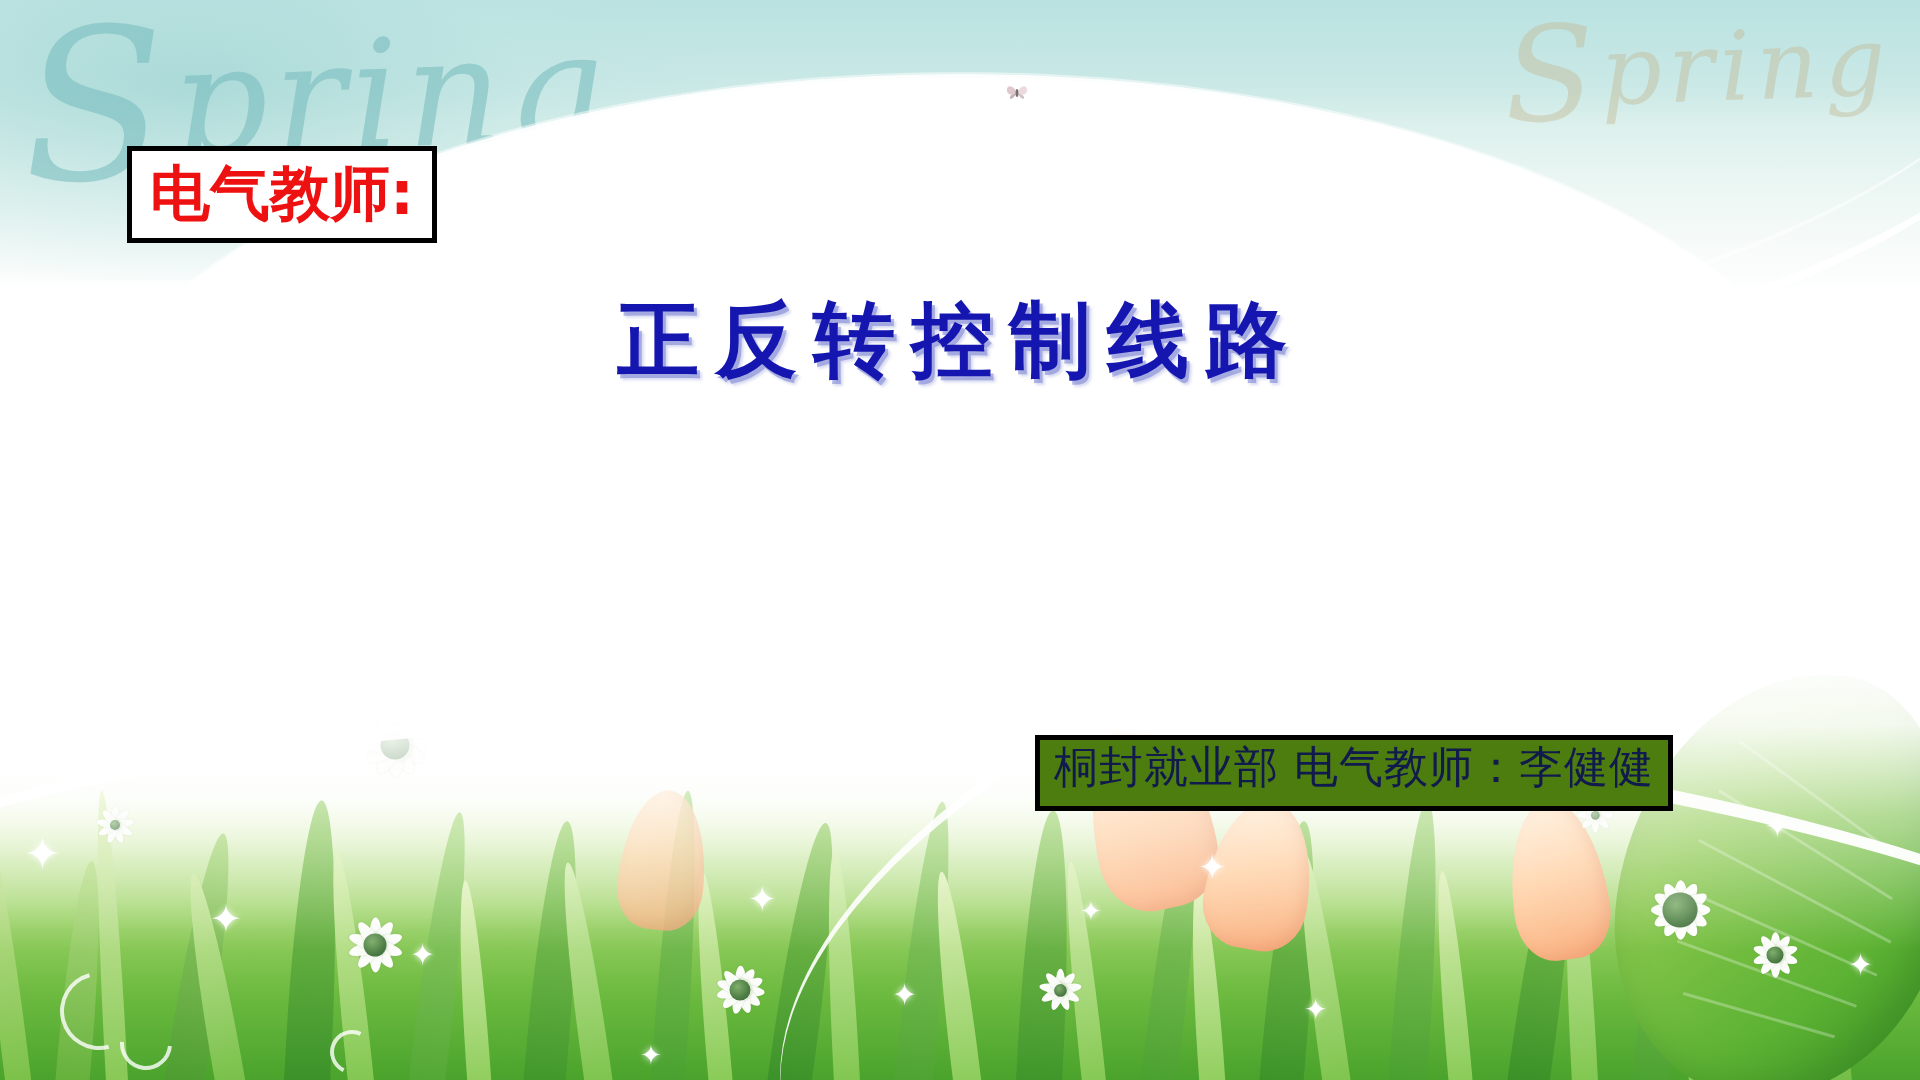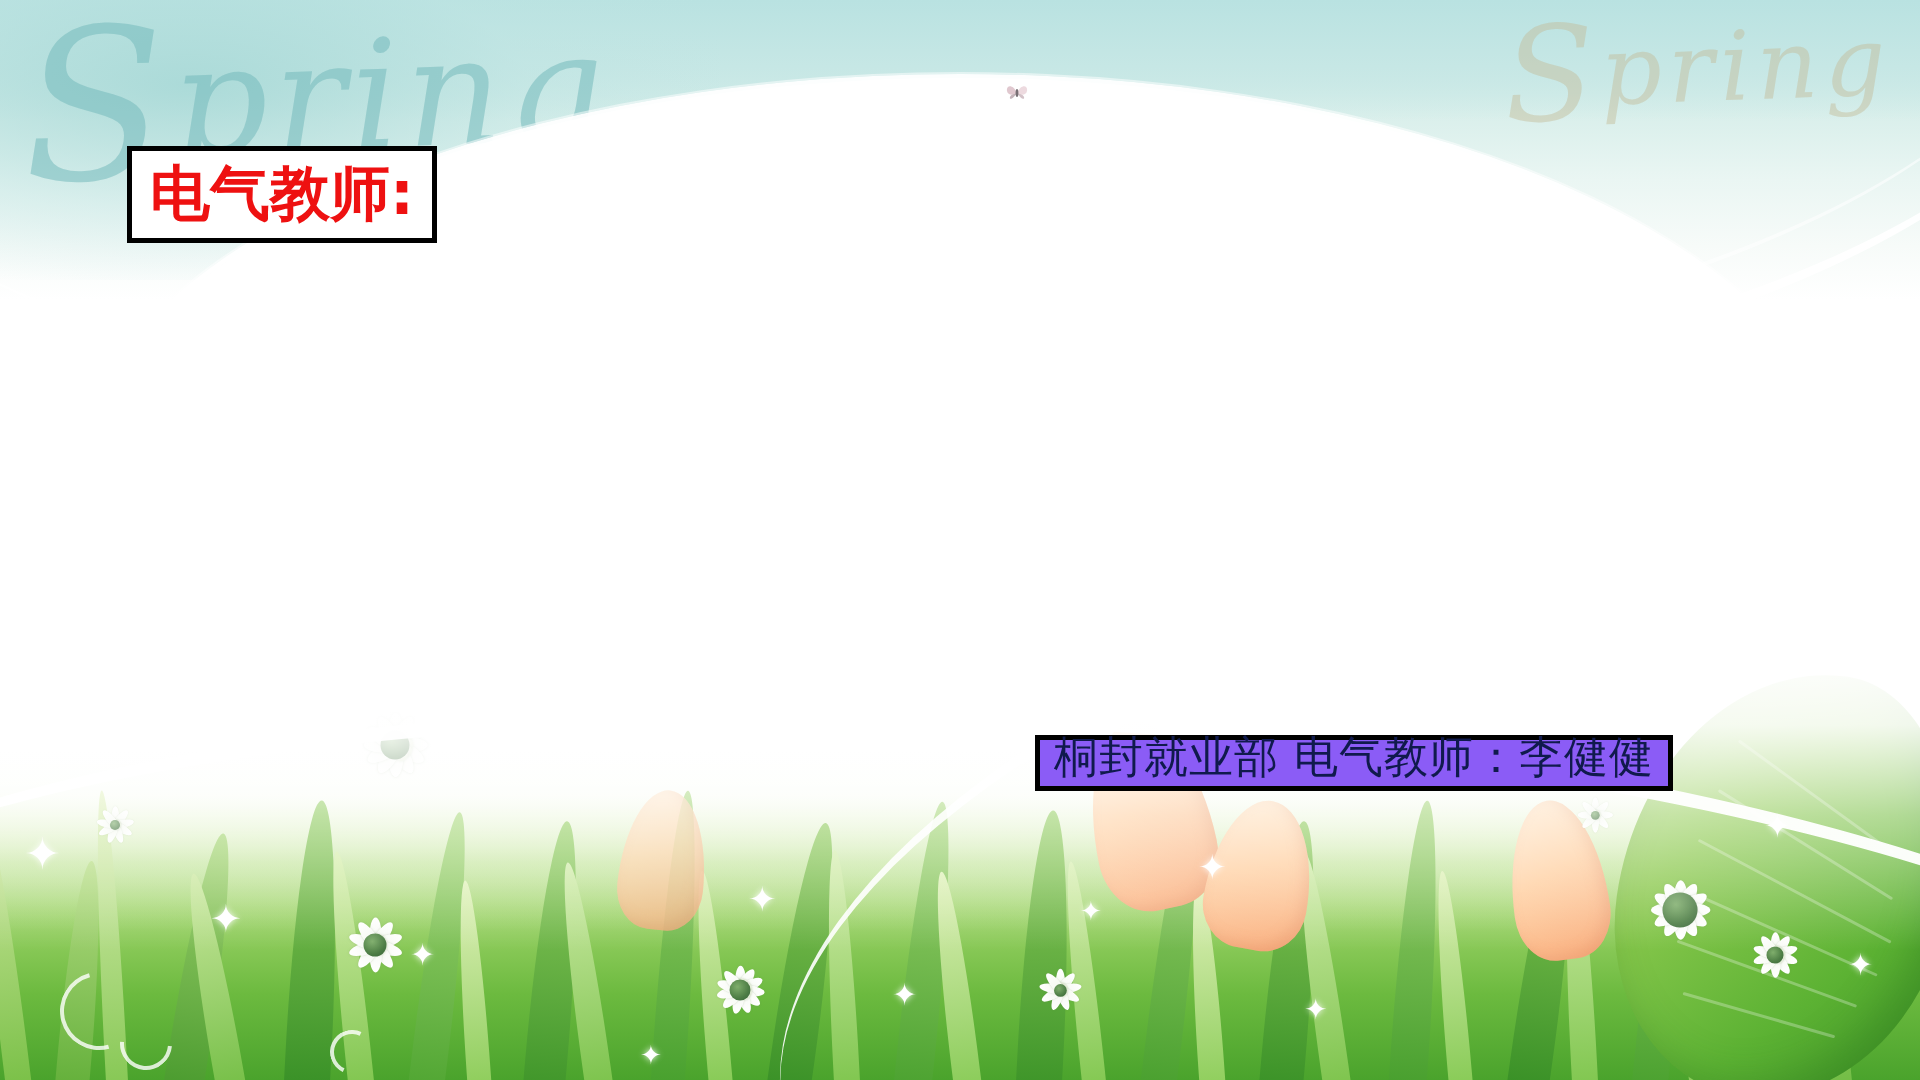--- a/index.html
+++ b/index.html
@@ -292,24 +292,24 @@
         3px 4px 0px rgba(120,130,210,0.55),
         5px 6px 3px rgba(140,150,215,0.35);
     white-space: nowrap;
   }
 
   .author-box {
     position: absolute;
     left: 1035px;
     top: 735px;
     padding: 4px 14px 16px 14px;
-    background: #8b5cf6;
+    background: #4d7c0f;
     border: 5px solid #000000;
     box-sizing: border-box;
-    height: 56px;
+    height: 76px;
     display: flex;
     align-items: center;
   }
   .author-text {
     font-family: "DejaVu Sans", "Liberation Sans", sans-serif;
     font-size: 44px;
     font-weight: normal;
     line-height: 1;
     color: #101a4d;
     white-space: nowrap;
@@ -527,19 +527,20 @@
     <div class="grass-arc"></div>
     <div class="grass-arc-2"></div>
     <div class="grass-haze"></div>
   </div>
 
   <div class="unit-box">
     <span class="unit-label">电气教师:</span>
   </div>
 
   <div class="main-title">
+    <div class="title-line">正反转控制线路</div>
   </div>
 
   <div class="author-box">
     <span class="author-text">桐封就业部  电气教师：李健健</span>
   </div>
 
 </div>
 
 </body></html>

